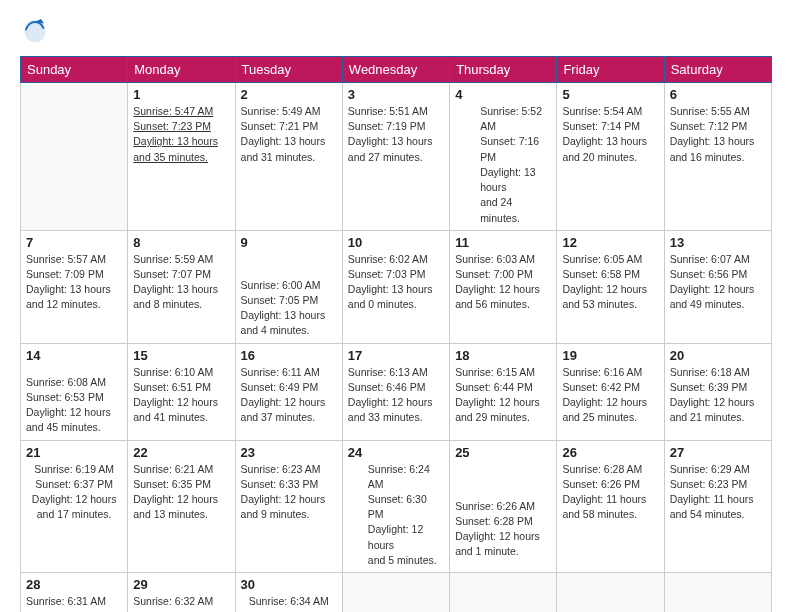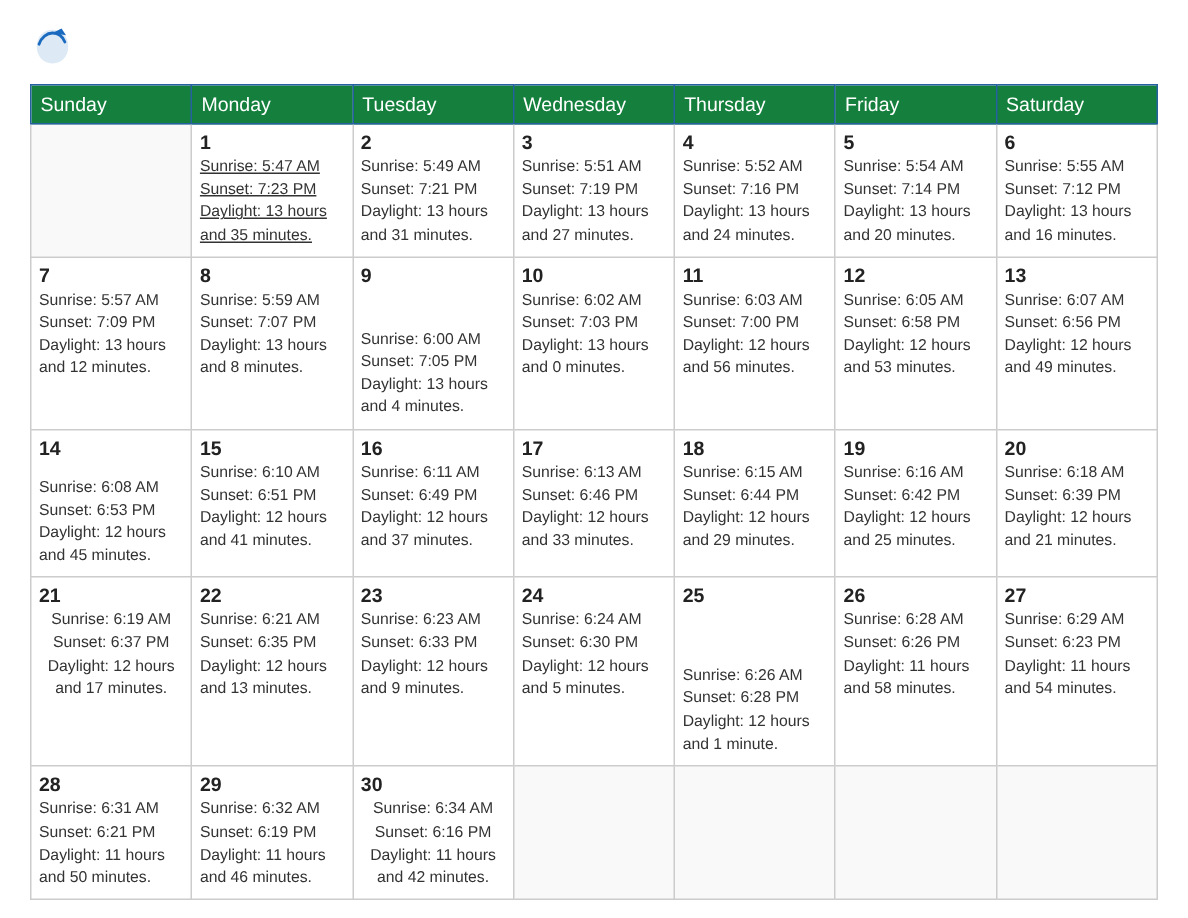--- a/index.html
+++ b/index.html
@@ -47,21 +47,21 @@
       color: #444;
     }
     .calendar {
       flex: 1;
       border: 1px solid #ccc;
       border-collapse: collapse;
       width: 100%;
       table-layout: fixed;
     }
     .calendar th {
-      background: #15803d;
+      background: #be185d;
       color: white;
       text-align: left;
       padding: 5px 6px;
       font-size: 13px;
       font-weight: normal;
       border: 1px solid #2560a0;
     }
     .calendar td {
       border: 1px solid #ccc;
       vertical-align: top;
@@ -137,21 +137,21 @@
           </td>
           <td>
             <span class="day-num">3</span>
             <div class="day-info" style="white-space: pre-line;">Sunrise: 5:51 AM
 Sunset: 7:19 PM
 Daylight: 13 hours
 and 27 minutes.</div>
           </td>
           <td>
             <span class="day-num">4</span>
-            <div class="day-info" style="white-space: pre-line;">Sunrise: 5:52 AM
+            <div class="day-info" style="white-space: pre-line; margin-left: 25px;">Sunrise: 5:52 AM
 Sunset: 7:16 PM
 Daylight: 13 hours
 and 24 minutes.</div>
           </td>
           <td>
             <span class="day-num">5</span>
             <div class="day-info" style="white-space: pre-line;">Sunrise: 5:54 AM
 Sunset: 7:14 PM
 Daylight: 13 hours
 and 20 minutes.</div>
@@ -283,21 +283,21 @@
           </td>
           <td>
             <span class="day-num">23</span>
             <div class="day-info" style="white-space: pre-line;">Sunrise: 6:23 AM
 Sunset: 6:33 PM
 Daylight: 12 hours
 and 9 minutes.</div>
           </td>
           <td>
             <span class="day-num">24</span>
-            <div class="day-info" style="white-space: pre-line;">Sunrise: 6:24 AM
+            <div class="day-info" style="white-space: pre-line; margin-left: 20px;">Sunrise: 6:24 AM
 Sunset: 6:30 PM
 Daylight: 12 hours
 and 5 minutes.</div>
           </td>
           <td>
             <span class="day-num">25</span>
             <div class="day-info" style="white-space: pre-line; margin-top: 39px;">Sunrise: 6:26 AM
 Sunset: 6:28 PM
 Daylight: 12 hours
 and 1 minute.</div>

